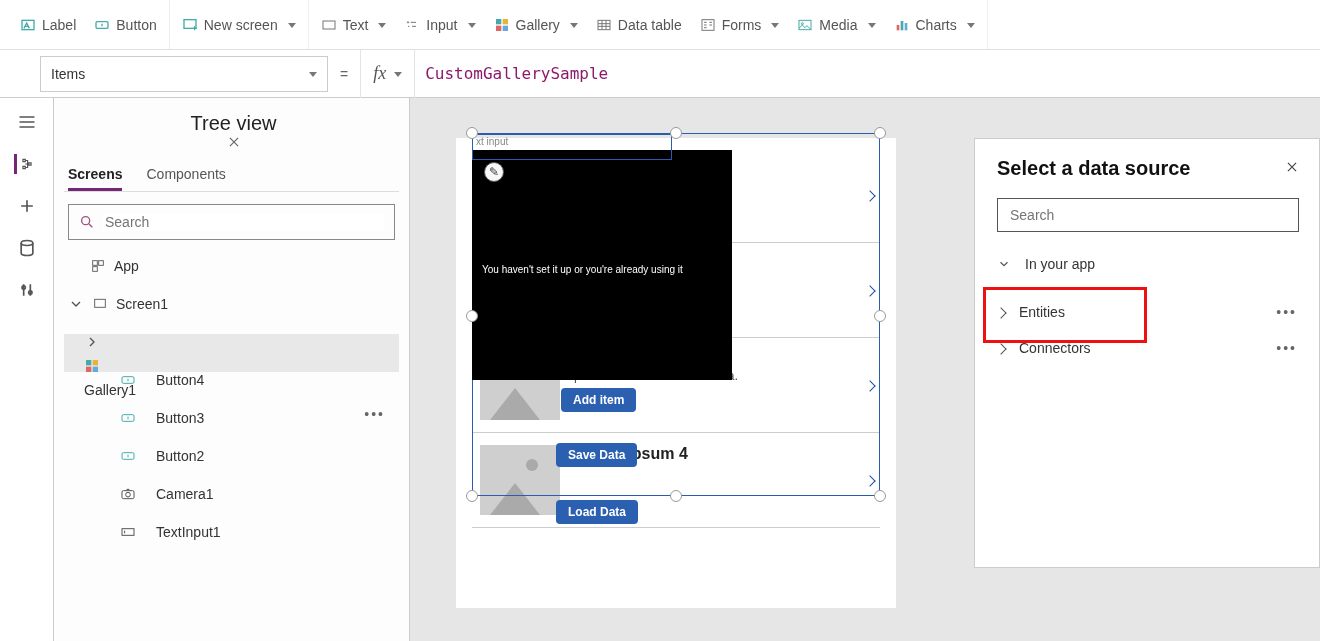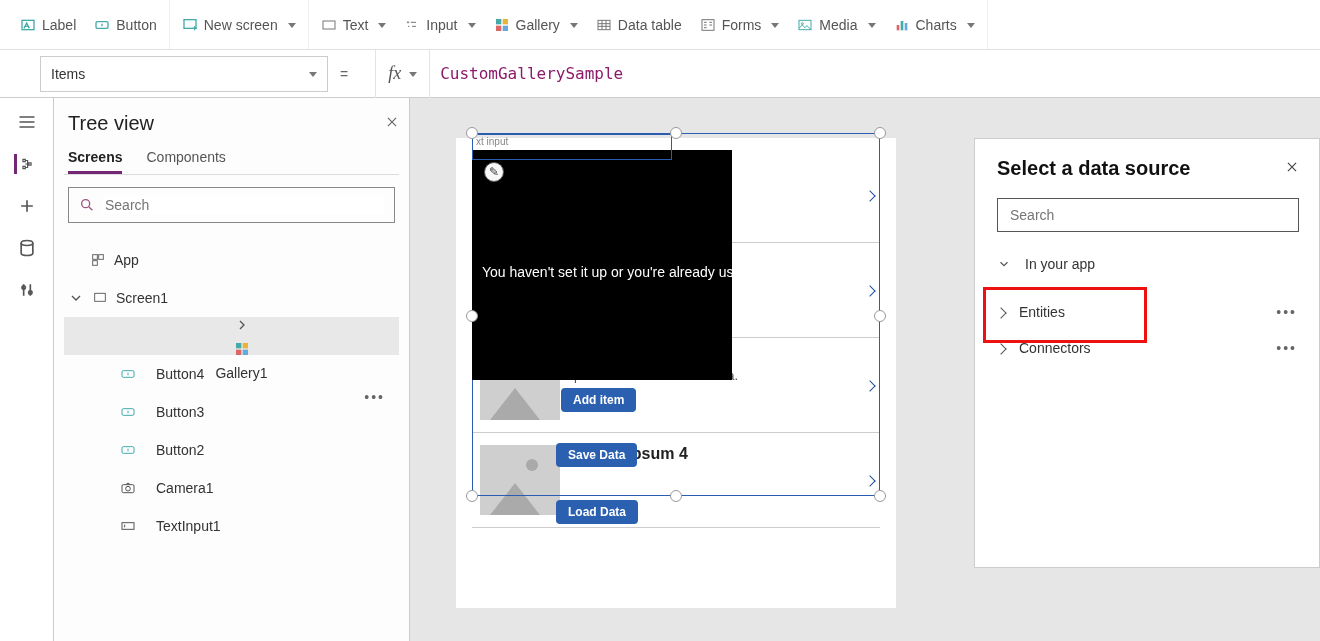--- a/index.html
+++ b/index.html
@@ -62,21 +62,20 @@
     color: #666;
   }
   .fx {
     display:flex;align-items:center;gap:4px;
     padding: 0 12px;
     height:48px;
     border-left:1px solid #e3e3e3;
     border-right:1px solid #e3e3e3;
     font-style: italic;
     color:#555;
-    margin-left:15px;
   }
   .formula {
     flex:1;
     height:100%;
     display:flex;align-items:center;
     padding-left:10px;
     font-family: Consolas, monospace;
     font-size:16px;
     color:#8c1a6a;
   }
@@ -109,20 +108,21 @@
   .tree {
     width:356px;
     border-right:1px solid #ccc;
     background:#fdfdfd;
     display:flex;flex-direction:column;
     padding:10px 10px 0 10px;
   }
   .tree-head {
     display:flex;justify-content:space-between;align-items:center;
     padding:4px 0 14px 4px;
+    flex-direction:column;
   }
   .tree-head h2 {
     margin:0;font-size:20px;font-weight:400;color:#222;
   }
   .closeX {
     cursor:pointer;color:#666;
   }
   .tabs {
     display:flex;gap:24px;
     border-bottom:1px solid #ddd;
@@ -139,21 +139,21 @@
     border:1px solid #888;
     display:flex;align-items:center;
     padding:0 10px;gap:8px;
     color:#888;
   }
   .search input {
     border:none;outline:none;flex:1;font-size:14px;
   }
   .tree-list { padding-top:6px; }
   .node {
-    display:flex;align-items:center;
+    display:flex;
     height:38px;
     padding-left:6px;
     gap:8px;
     cursor:pointer;
     color:#333;
   }
   .node svg { width:16px;height:16px;flex-shrink:0; }
   .node.ind1 { padding-left:4px; }
   .node.ind2 { padding-left:20px;flex-direction:column; }
   .node.ind3 { padding-left:56px;gap:20px; }
@@ -225,21 +225,21 @@
   .garrow {
     position:absolute;right:6px;top:50%;transform:translateY(-50%);
     color:#1a4ea0;
   }
   .dark-overlay {
     position:absolute;
     left:16px; top:12px;
     width:260px; height:230px;
     background:#000;
     color:#fff;
-    font-size:14px;
+    font-size:10px;
     padding:10px;
     z-index:5;
   }
   .dark-overlay .oline {
     position:absolute;left:10px;top:114px;white-space:nowrap;
   }
   .pencil {
     position:absolute;left:28px;top:24px;
     width:20px;height:20px;border:1px solid #555;border-radius:50%;
     background:#f8f8f8;display:flex;align-items:center;justify-content:center;

